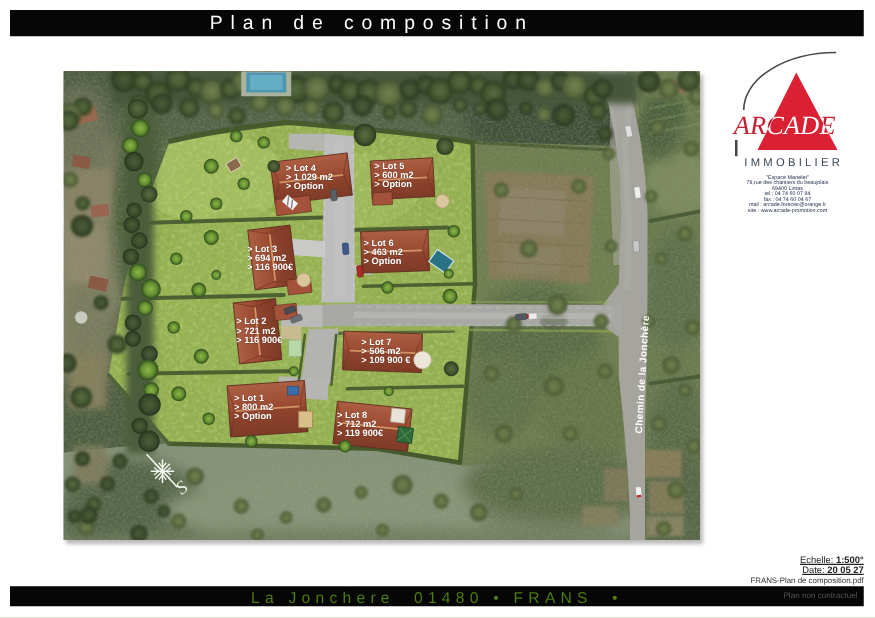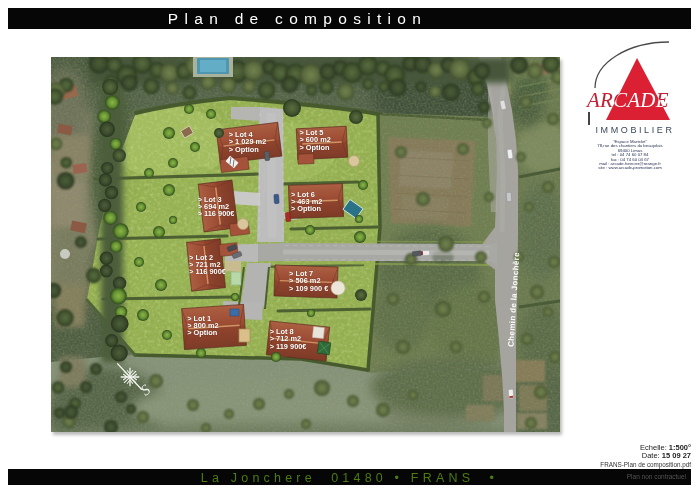--- a/index.html
+++ b/index.html
@@ -651,21 +651,21 @@
 <text x="55" y="104.9">"Espace Martelet"</text>
 <text x="55" y="109.3">78,rue des chantiers du beaujolais</text>
 <text x="55" y="113.7">69400 Limas</text>
 <text x="55" y="118.1">tel : 04 74 60 07 84</text>
 <text x="55" y="122.5">fax : 04 74 60 04 67</text>
 <text x="55" y="126.9">mail : arcade.forecier@orange.fr</text>
 <text x="55" y="131.3">site : www.arcade-promotion.com</text>
 </g>
 </svg>
 
-<div class="abs" style="right:9px;top:444px;font-size:7.5px;color:#222;text-align:right;line-height:8.2px;">Echelle: <b>1:500°</b><br>Date: <b>15 09 27</b></div>
+<div class="abs" style="right:9px;top:444px;font-size:7.5px;color:#222;text-align:right;line-height:8.2px;text-decoration:underline;">Echelle: <b>1:500°</b><br>Date: <b>20 05 27</b></div>
 
 <div class="abs" style="right:9px;top:460.5px;font-size:6.3px;color:#333;">FRANS-Plan de composition.pdf</div>
 
 <div class="abs" style="left:8px;top:469px;width:683px;height:15.5px;background:#060606;"></div>
 
 <div class="abs" style="left:8px;top:470.5px;width:683px;text-align:center;color:#4d7c0f;font-size:12.5px;letter-spacing:4.2px;">La Jonchere&nbsp; 01480 • FRANS&nbsp; •</div>
 
 <div class="abs" style="right:14px;top:473px;font-size:6.5px;color:#555;">Plan non contractuel</div>
 
 </body></html>

